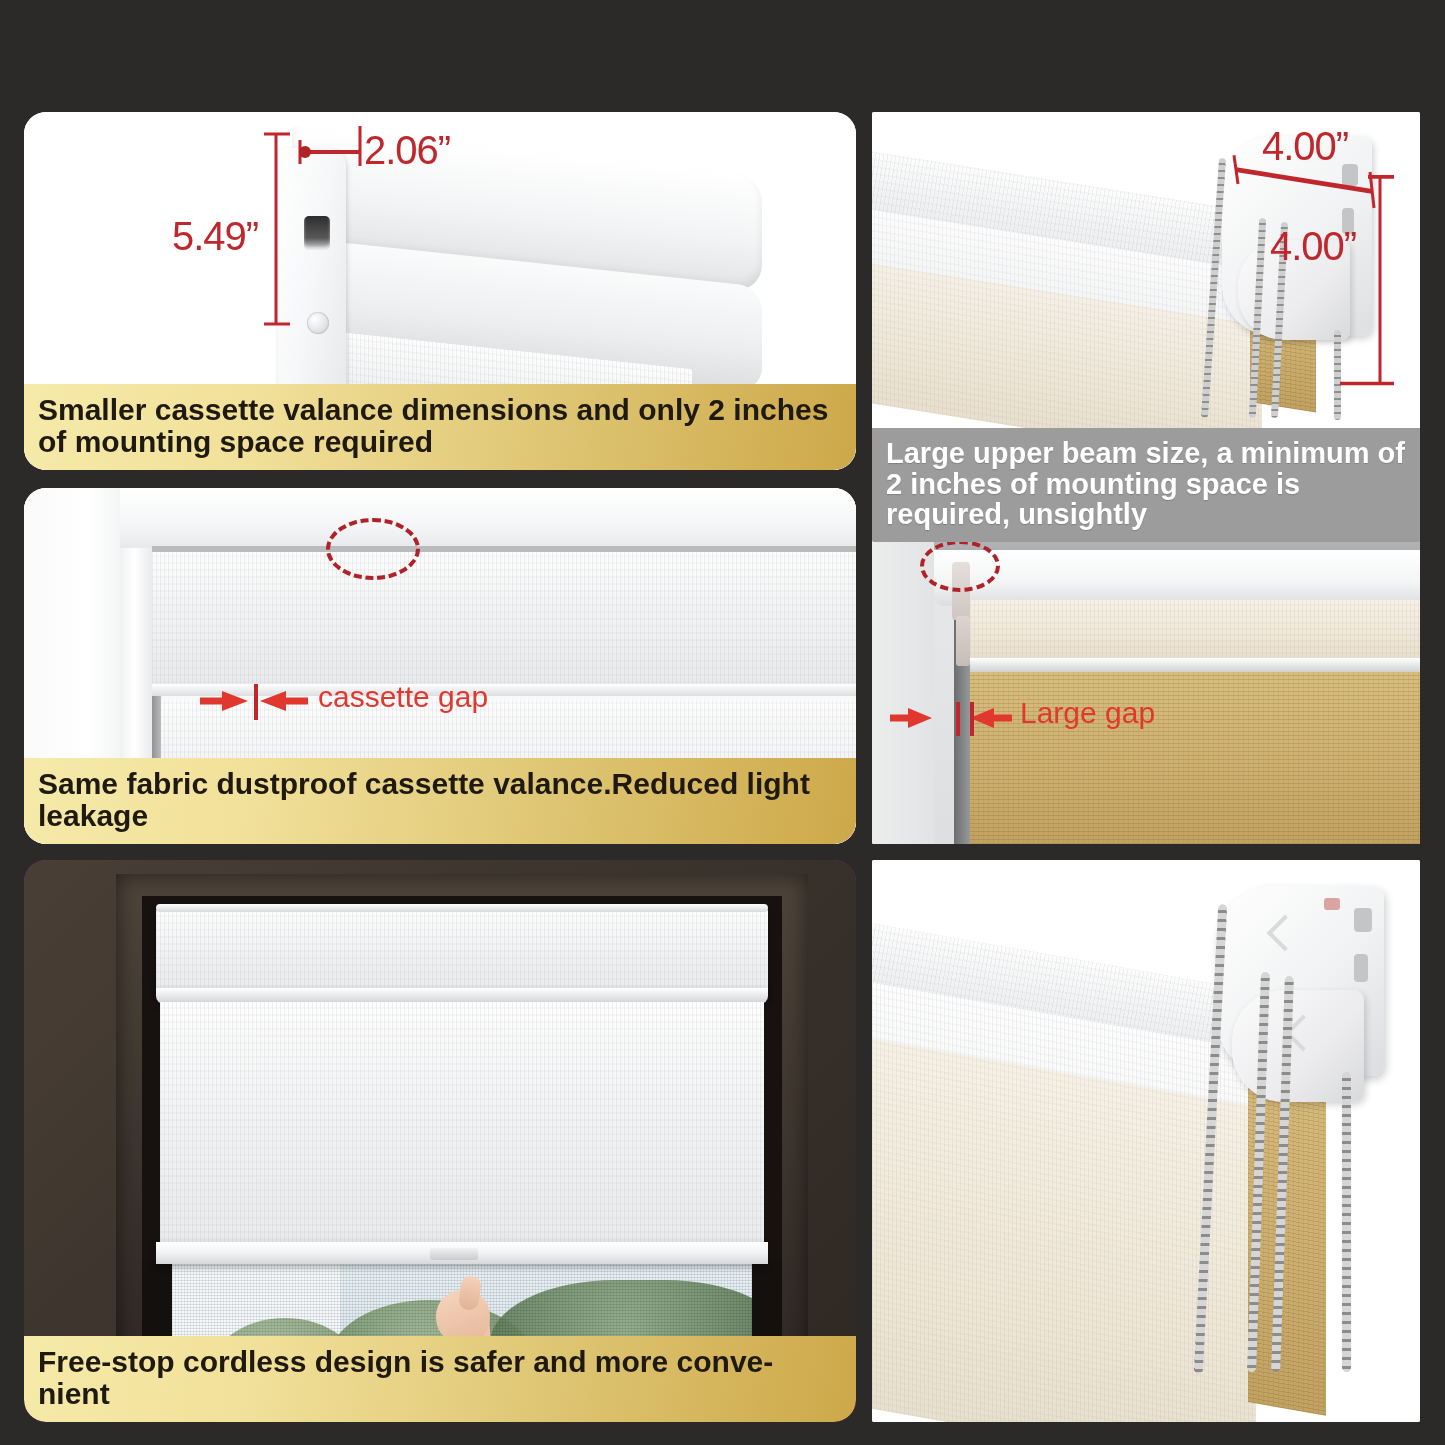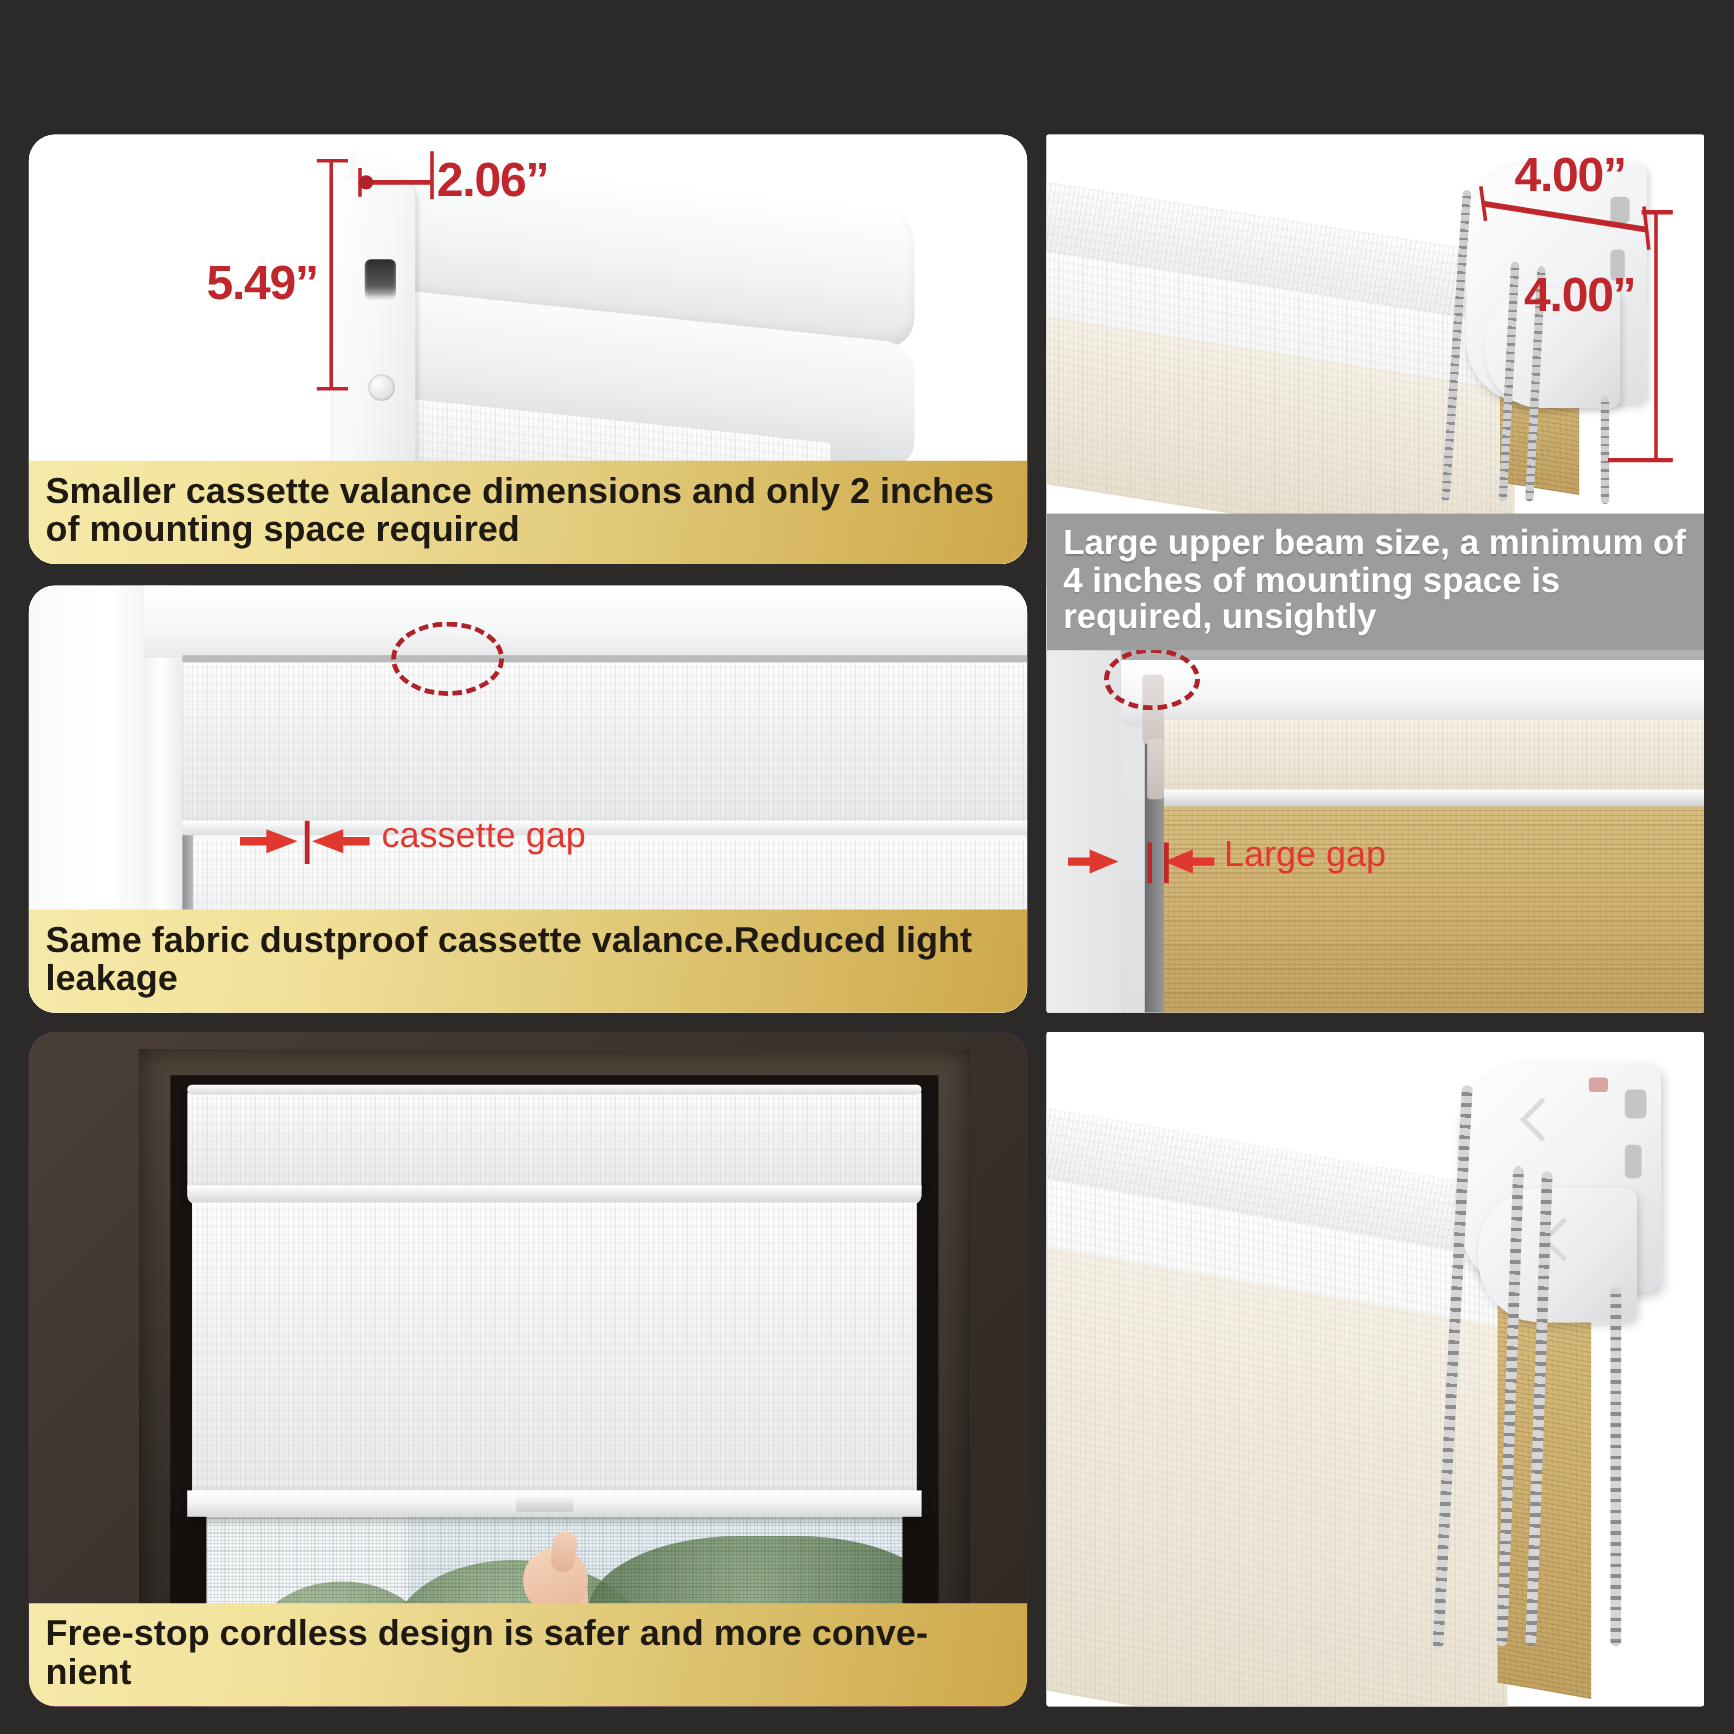--- a/index.html
+++ b/index.html
@@ -82,21 +82,21 @@
     background:
       repeating-linear-gradient(0deg, rgba(120,95,45,.22) 0 1px, rgba(255,255,255,0) 1px 4px),
       repeating-linear-gradient(90deg, rgba(120,95,45,.10) 0 1px, rgba(255,255,255,0) 1px 5px),
       linear-gradient(180deg,#d8bd7e 0%, #ceb071 55%, #c2a262 100%);
   }
 
   
   .dim {
     position: absolute;
     color: #c0272d;
-    font-weight: bold;
+    font-weight: normal;
     font-size: 34px;
     letter-spacing: -1px;
     z-index: 20;
     white-space: nowrap;
   }
   .dim.big { font-size: 40px; }
   .gaplabel {
     position: absolute;
     color: #e0382f;
     font-size: 30px;
@@ -206,21 +206,21 @@
         <line x1="364" y1="48" x2="500" y2="66" stroke="#c0272d" stroke-width="4"></line>
         <line x1="362" y1="36" x2="366" y2="60" stroke="#c0272d" stroke-width="3"></line>
         <line x1="498" y1="50" x2="502" y2="80" stroke="#c0272d" stroke-width="3"></line>
         <line x1="508" y1="54" x2="508" y2="226" stroke="#c0272d" stroke-width="3"></line>
         <line x1="496" y1="54" x2="522" y2="54" stroke="#c0272d" stroke-width="3"></line>
         <line x1="468" y1="226" x2="522" y2="226" stroke="#c0272d" stroke-width="3"></line>
       </svg>
       <div class="dim big" style="left:390px; top:12px;">4.00”</div>
       <div class="dim big" style="left:398px; top:112px;">4.00”</div>
     </div>
-    <div class="caption grey cap-md">Large upper beam size, a minimum of 4 inches of mounting space is required, unsightly</div>
+    <div class="caption grey cap-md">Large upper beam size, a minimum of 2 inches of mounting space is required, unsightly</div>
   </div>
 
   <div class="panel left" style="left:24px; top:488px; width:832px; height:356px;">
     <div class="photo" style="background:linear-gradient(180deg,#fdfdfd,#f4f5f6);">
 
       <div style="position:absolute;left:0;top:0;width:118px;height:100%;
                   background:linear-gradient(90deg,#fafafa 0%,#ffffff 55%,#eceeef 100%);"></div>
       <div style="position:absolute;left:96px;top:0;width:36px;height:100%;
                   background:linear-gradient(90deg,#f0f1f2,#ffffff 40%,#e4e6e8 100%);
                   box-shadow:3px 0 6px rgba(0,0,0,.05);"></div>

